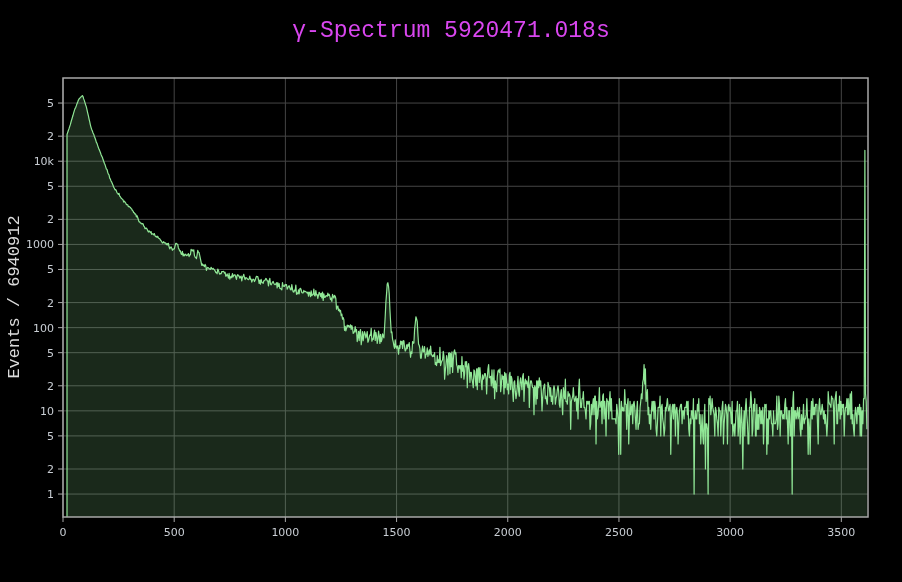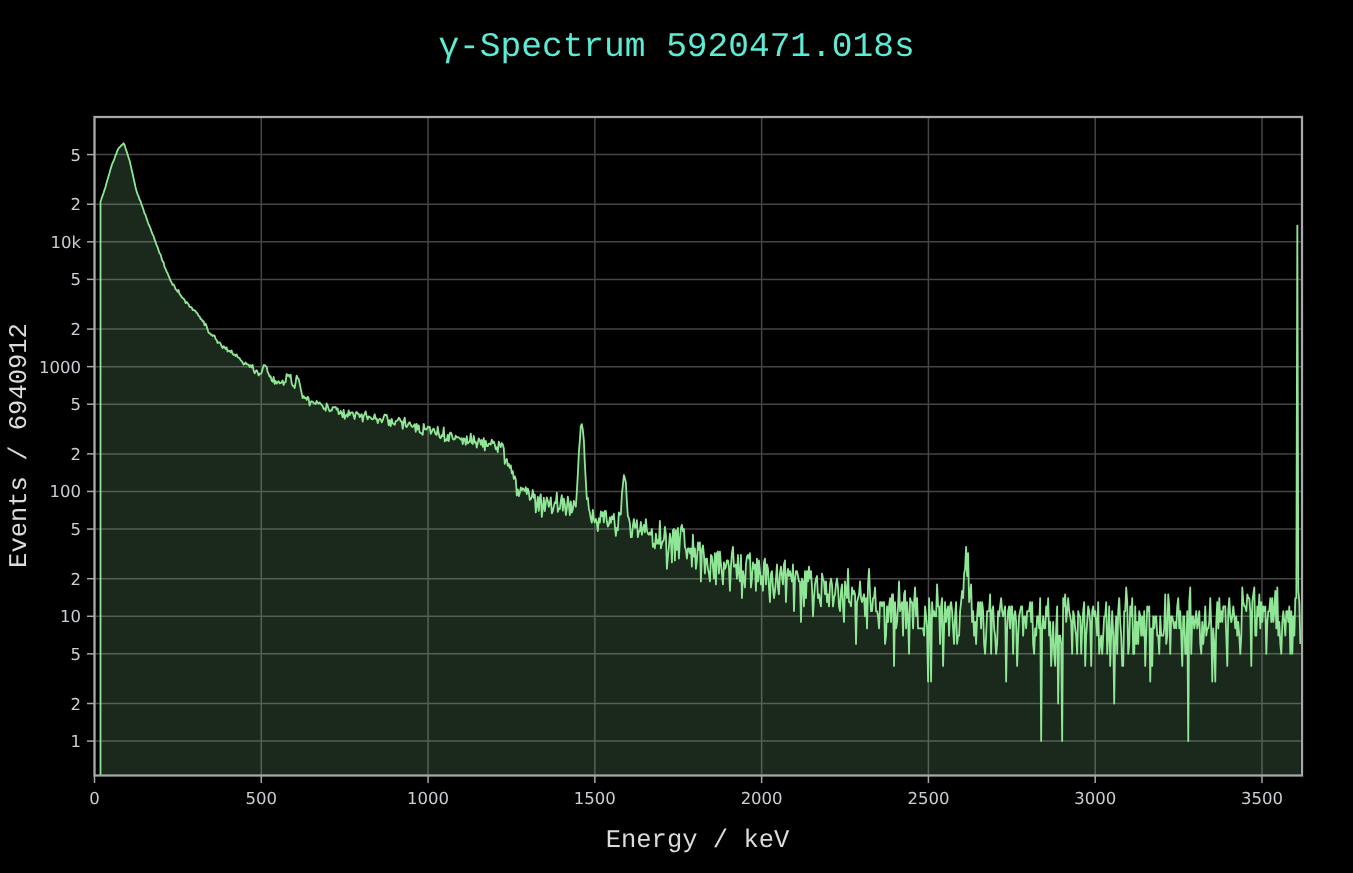--- a/index.html
+++ b/index.html
@@ -7,21 +7,21 @@
     position:relative;
     width:902px;height:582px;
     background:#000;
     overflow:hidden;
     font-family:"DejaVu Sans", sans-serif;
   }
   .chart-title{
     position:absolute;
     left:451px;top:31px;
     transform:translate(-50%,-50%);
-    color:#5eead4;
+    color:#d946ef;
     font-family:"Liberation Mono","DejaVu Sans Mono",monospace;
     font-size:23px;
     white-space:nowrap;
   }
   .x-axis-title{
     position:absolute;
     left:465px;top:561px;
     transform:translate(-50%,-50%);
     color:#dcdcdc;
     font-family:"Liberation Mono","DejaVu Sans Mono",monospace;
@@ -117,15 +117,14 @@
       <line x1="507.7513812154696" x2="507.7513812154696" y1="517" y2="522" stroke="#a8a8a8" stroke-width="1"></line>
       <text x="507.7513812154696" y="536" text-anchor="middle">2000</text>
       <line x1="618.939226519337" x2="618.939226519337" y1="517" y2="522" stroke="#a8a8a8" stroke-width="1"></line>
       <text x="618.939226519337" y="536" text-anchor="middle">2500</text>
       <line x1="730.1270718232045" x2="730.1270718232045" y1="517" y2="522" stroke="#a8a8a8" stroke-width="1"></line>
       <text x="730.1270718232045" y="536" text-anchor="middle">3000</text>
       <line x1="841.3149171270718" x2="841.3149171270718" y1="517" y2="522" stroke="#a8a8a8" stroke-width="1"></line>
       <text x="841.3149171270718" y="536" text-anchor="middle">3500</text>
     </svg>
 
-  <div class="x-axis-title">Energy / keV</div>
   <div class="y-axis-title">Events / 6940912</div>
 </div>
 
 </body></html>

